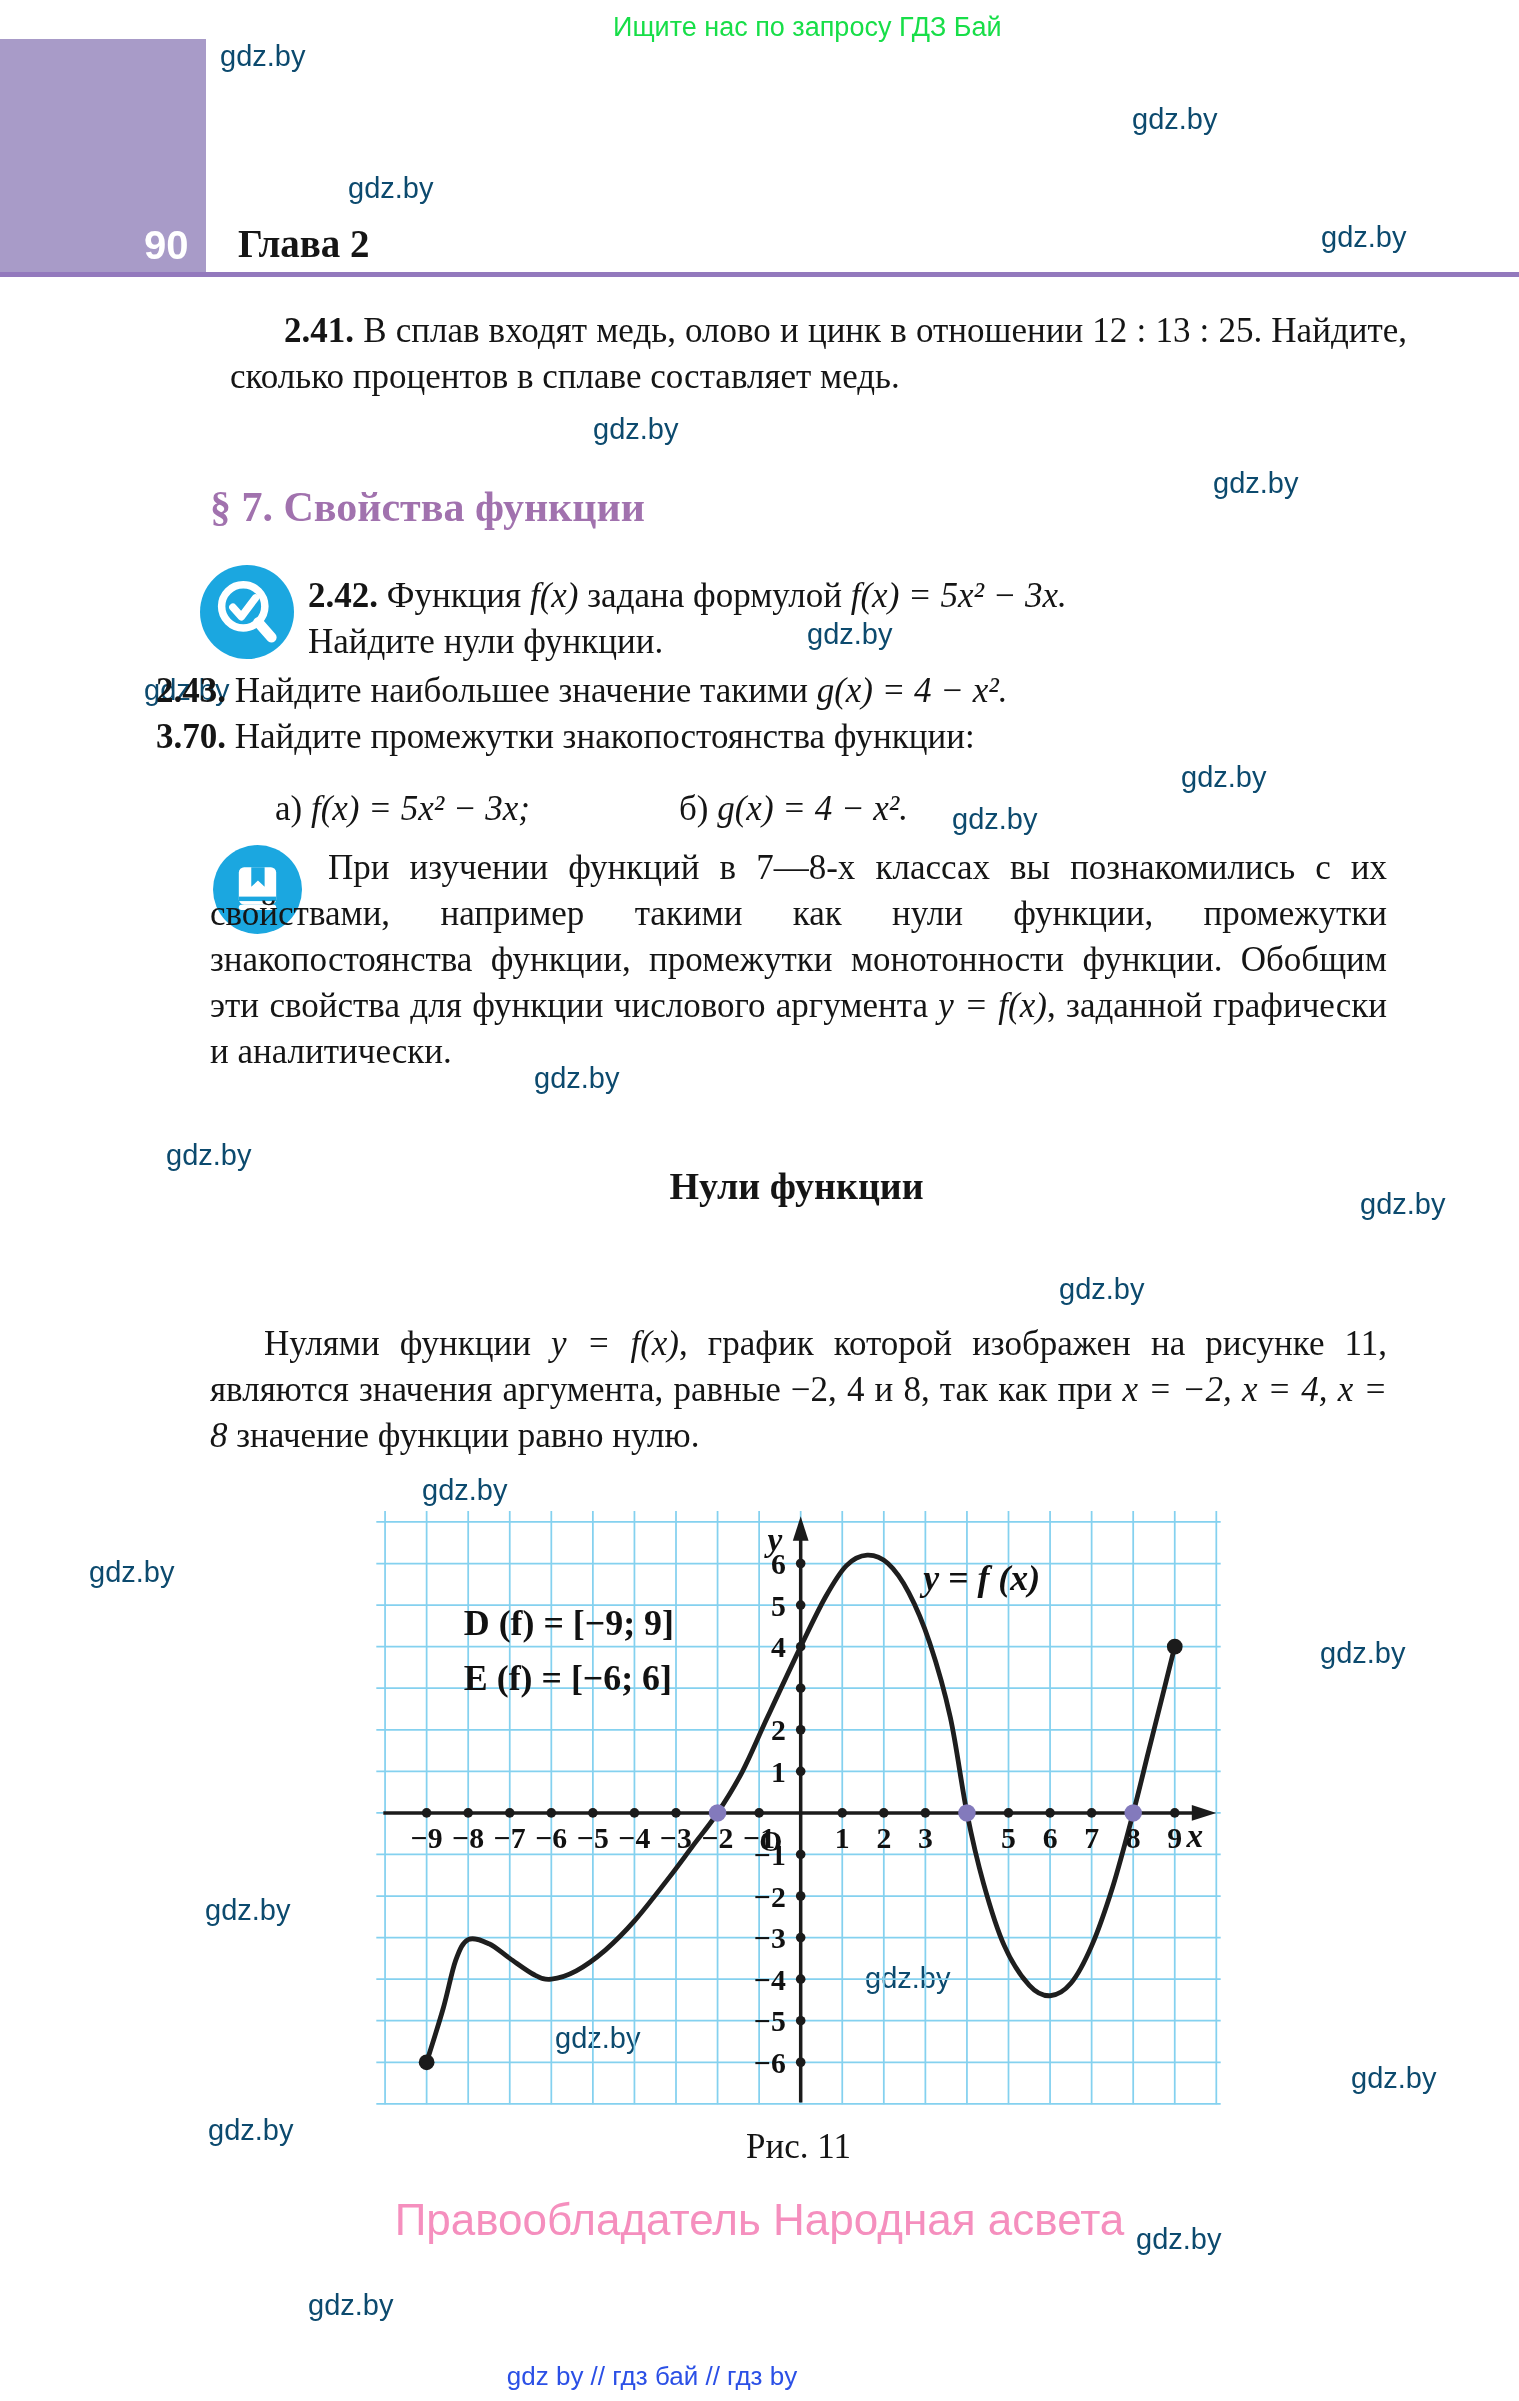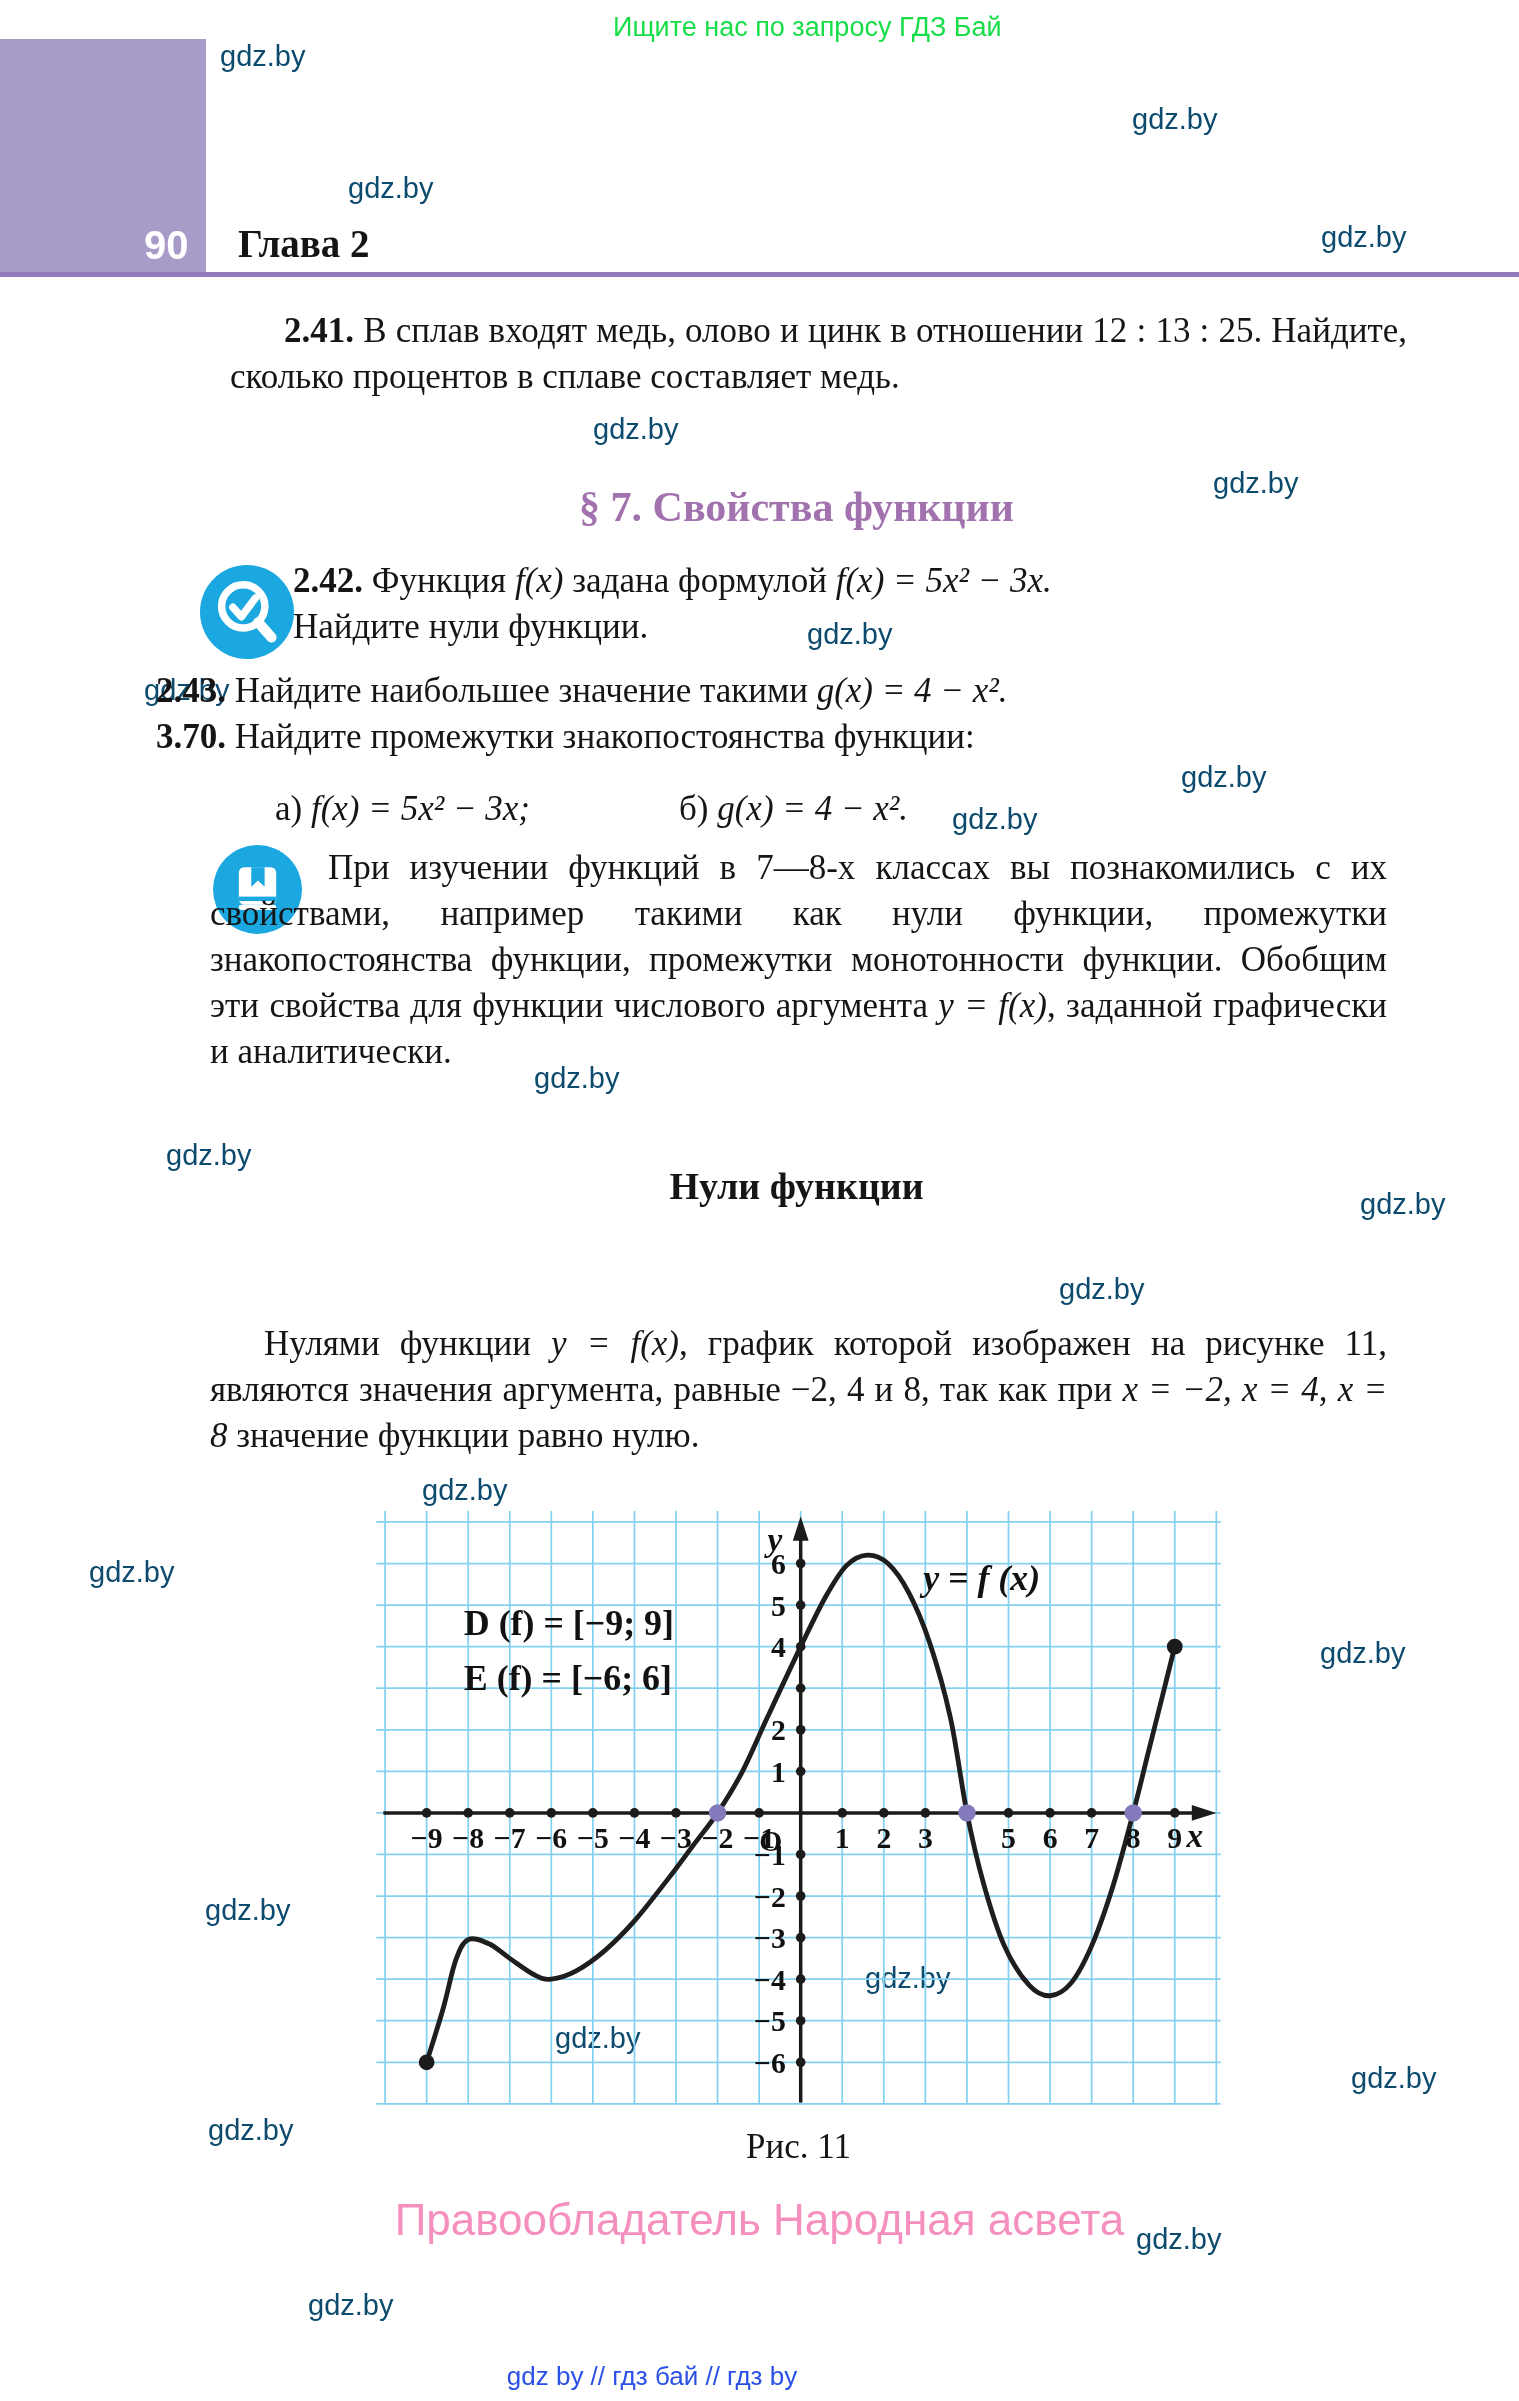--- a/index.html
+++ b/index.html
@@ -12,21 +12,21 @@
   .pagenum{position:absolute;left:144px;top:184px;font:700 40px "Liberation Sans",sans-serif;color:#ffffff;}
   .chapter{left:238px;top:221px;font-weight:700;font-size:39px;}
   .hrule{left:0;top:272px;width:1519px;height:5.3px;background:#9379bd;}
   
   .wm{position:absolute;font:29px "Liberation Sans",sans-serif;color:#0c4a6e;white-space:nowrap;}
   
   .para{width:1177px;text-align:justify;font-size:35px;line-height:46px;}
   .num{font-weight:700;}
   .it{font-style:italic;}
   .b{font-weight:700;}
-  .section-h{left:210px;top:483px;width:1173px;text-align:center;
+  .section-h{left:210px;top:483px;width:1173px;
              font-weight:700;font-size:42px;color:#a172ae;}
   .theory-h{left:210px;top:1164px;width:1173px;text-align:center;font-weight:700;font-size:38px;}
   .icon{width:94px;height:94px;}
   .ans-row{font-size:35px;line-height:53px;}
   
   figure{margin:0;}
   .grid{stroke:#84d1ef;stroke-width:2;}
   .axis{stroke:#1b1b1b;stroke-width:4;}
   .axisf{fill:#1b1b1b;}
   .dot{fill:#1b1b1b;}
@@ -87,21 +87,21 @@
 
   <div class="abs" style="left:200px;top:565px;">
     <svg class="icon" viewBox="0 0 100 100">
       <circle cx="50" cy="50" r="50" fill="#1ba7e0"></circle>
       <circle cx="46" cy="44" r="23" fill="none" stroke="#ffffff" stroke-width="8"></circle>
       <line x1="62" y1="61" x2="76" y2="77" stroke="#ffffff" stroke-width="11" stroke-linecap="round"></line>
       <path d="M35 45 l9 10 l15 -20" fill="none" stroke="#ffffff" stroke-width="8" stroke-linecap="round" stroke-linejoin="round"></path>
     </svg>
   </div>
 
-  <p class="abs para" style="left:293px;top:558px;width:1090px;margin:0;"><span class="num">2.42.</span><span> Функция </span><span class="it">f(x)</span><span> задана формулой </span><span class="it">f(x) = 5x² − 3x.</span><br><span>Найдите нули функции.</span></p>
+  <p class="abs para" style="left:293px;top:558px;width:1090px;margin:15px;"><span class="num">2.42.</span><span> Функция </span><span class="it">f(x)</span><span> задана формулой </span><span class="it">f(x) = 5x² − 3x.</span><br><span>Найдите нули функции.</span></p>
 
   <p class="abs para" style="left:156px;top:668px;width:1227px;margin:0;"><span class="num">2.43.</span><span> Найдите наибольшее значение такими </span><span class="it">g(x) = 4 − x².</span></p>
 
   <p class="abs para" style="left:156px;top:714px;width:1227px;margin:0;"><span class="num">3.70.</span><span> Найдите промежутки знакопостоянства функции:</span></p>
   <p class="abs ans-row" style="left:263px;top:770px;margin:12px;"><span>а) </span><span class="it">f(x) = 5x² − 3x;</span><span style="display:inline-block;width:149px;"></span><span>б) </span><span class="it">g(x) = 4 − x².</span></p>
 
   <div class="abs" style="left:213px;top:845px;">
     <svg class="icon" style="width:89px;height:89px;" viewBox="0 0 100 100">
       <circle cx="50" cy="50" r="50" fill="#1ba7e0"></circle>
       <rect x="29" y="25" width="42" height="42" rx="6" fill="#ffffff"></rect>

